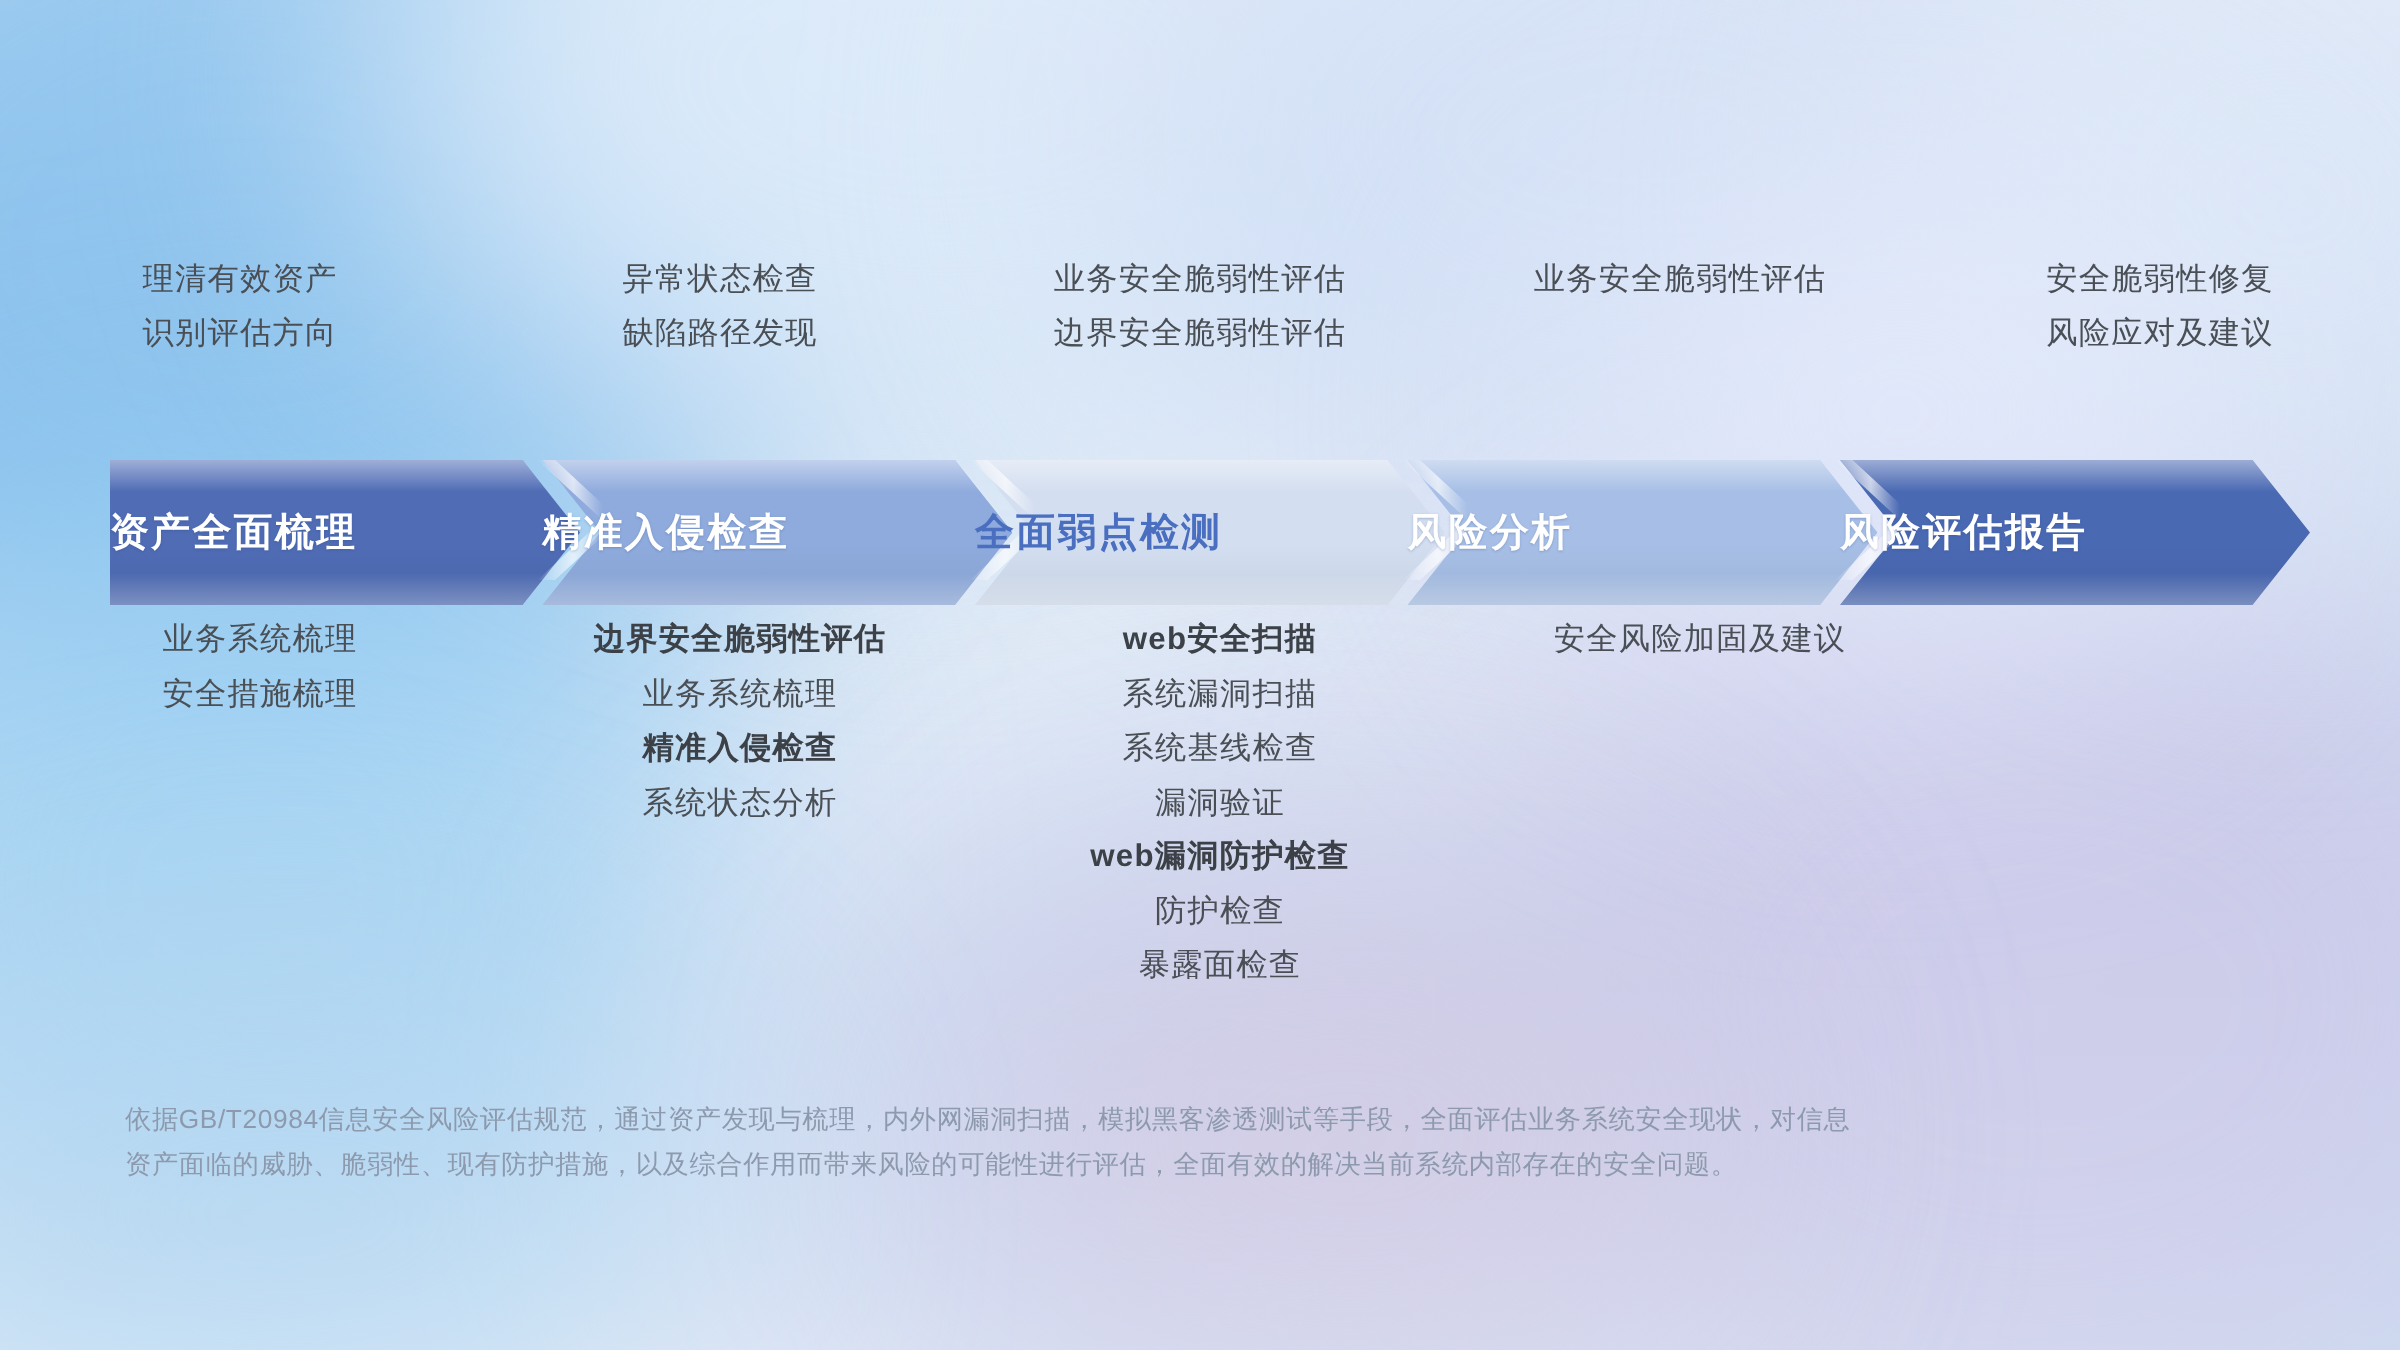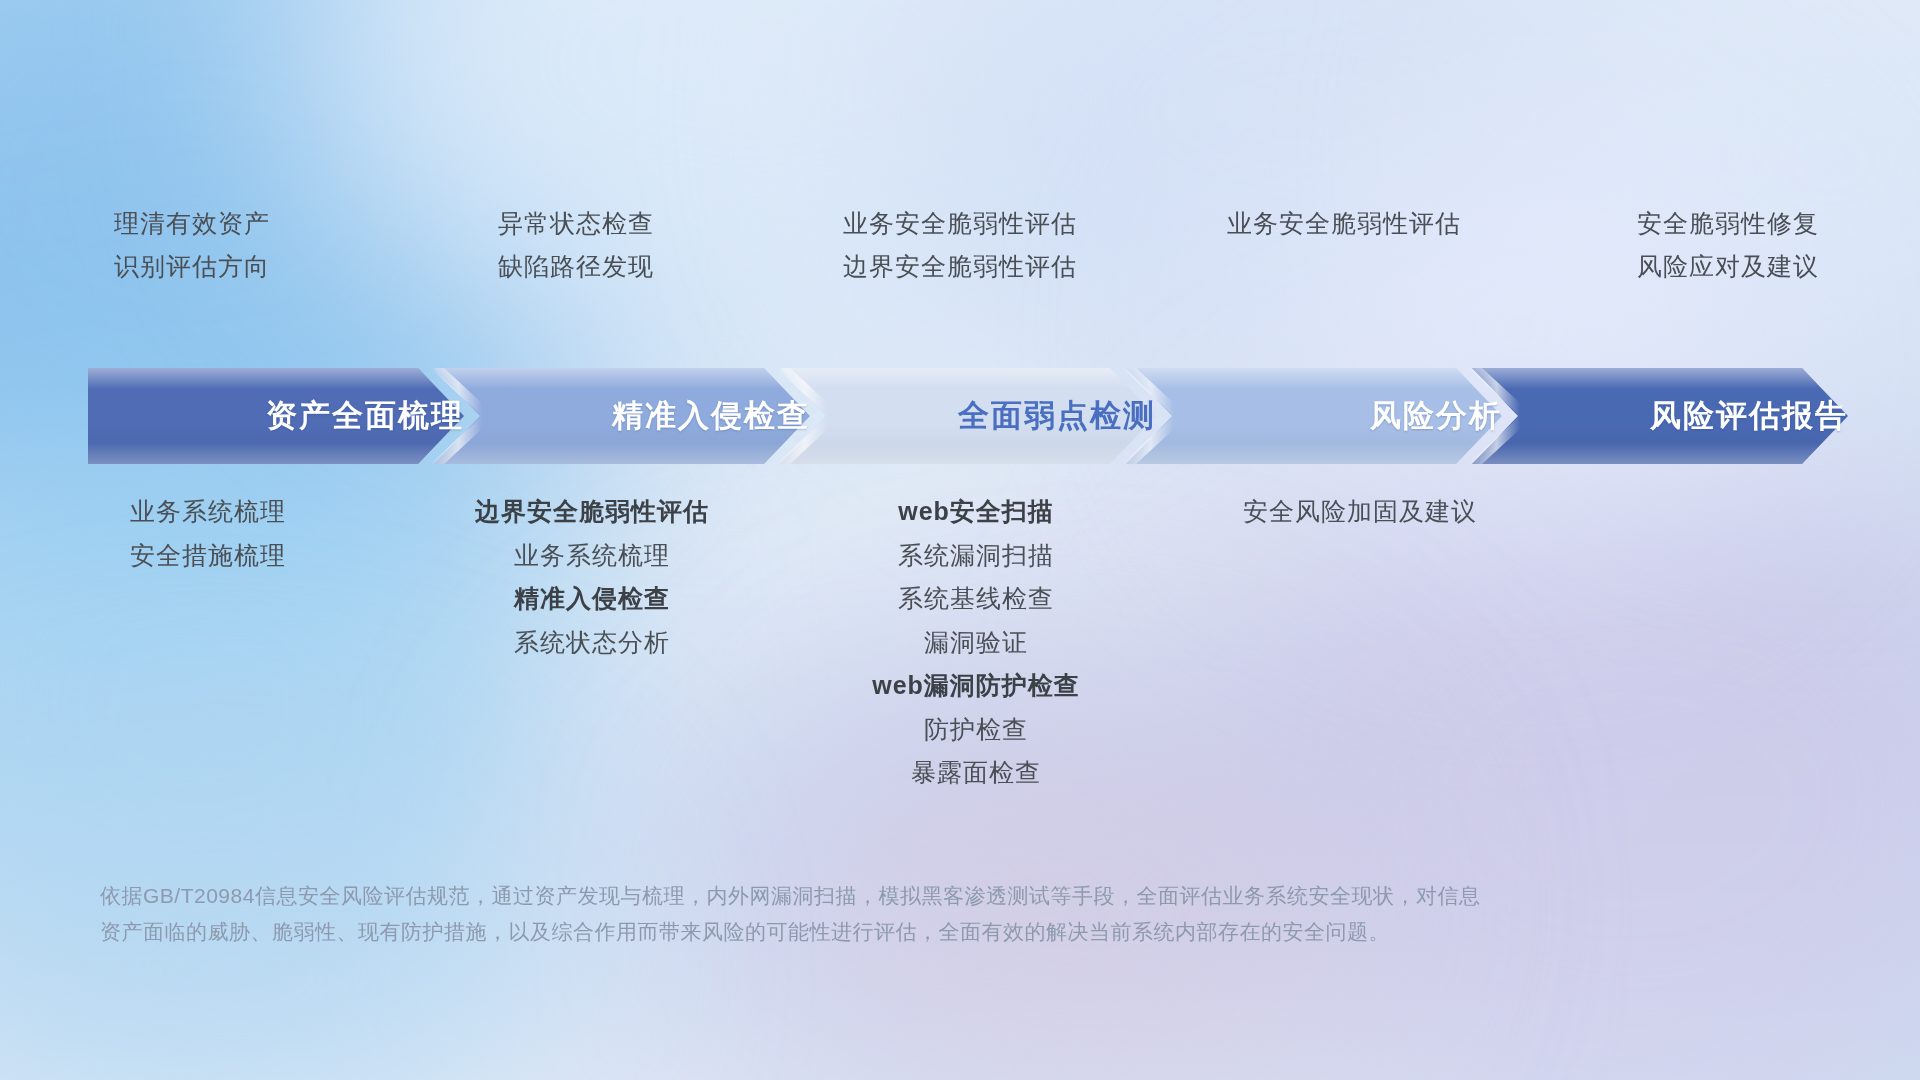--- a/index.html
+++ b/index.html
@@ -48,22 +48,22 @@
   .top-line{
     font-size:25px;color:#4a4f55;letter-spacing:1px;line-height:1;white-space:nowrap;
   }
 
   
   #chevrons{
     position:absolute;left:88px;top:368px;width:1760px;height:96px;
     display:flex;align-items:stretch;
   }
   .chev{
-    position:relative;flex:1;display:flex;align-items:center;justify-content:flex-end;
-    height:96px;margin-right:-30px;
+    position:relative;flex:1;display:flex;align-items:center;justify-content:flex-start;
+    height:116px;margin-right:-30px;
   }
   .chev:last-child{margin-right:0;}
   .chev .body{
     position:absolute;inset:0;
     box-shadow:0 2px 10px rgba(60,90,150,.18);
   }
   
   .shape-start .body{
     clip-path:polygon(0 0,calc(100% - 46px) 0,100% 50%,calc(100% - 46px) 100%,0 100%);
   }

